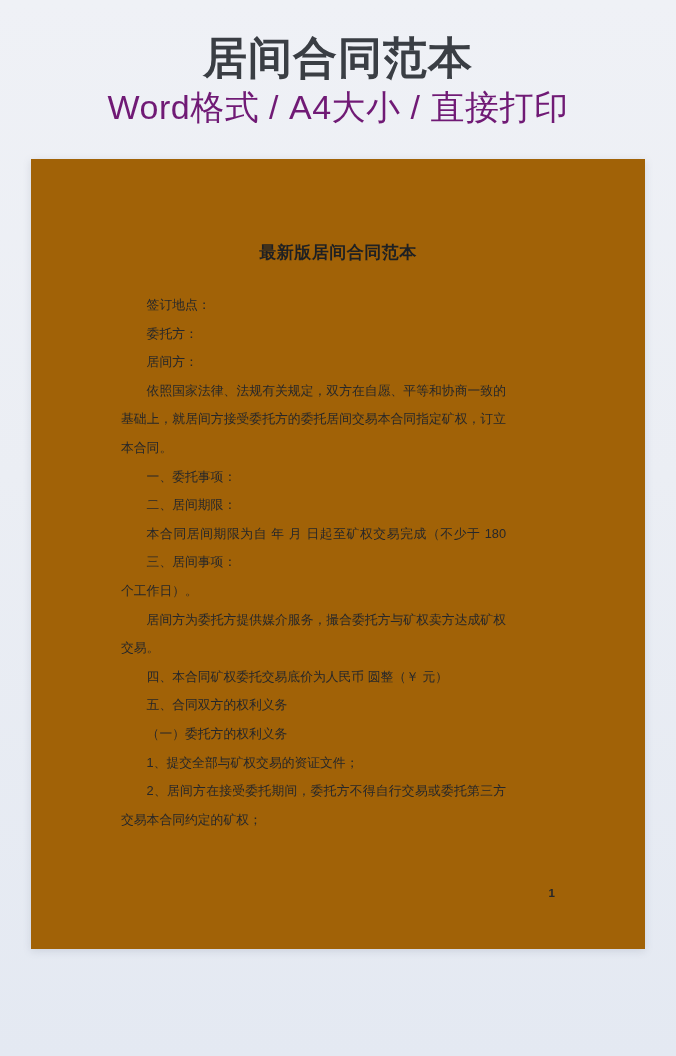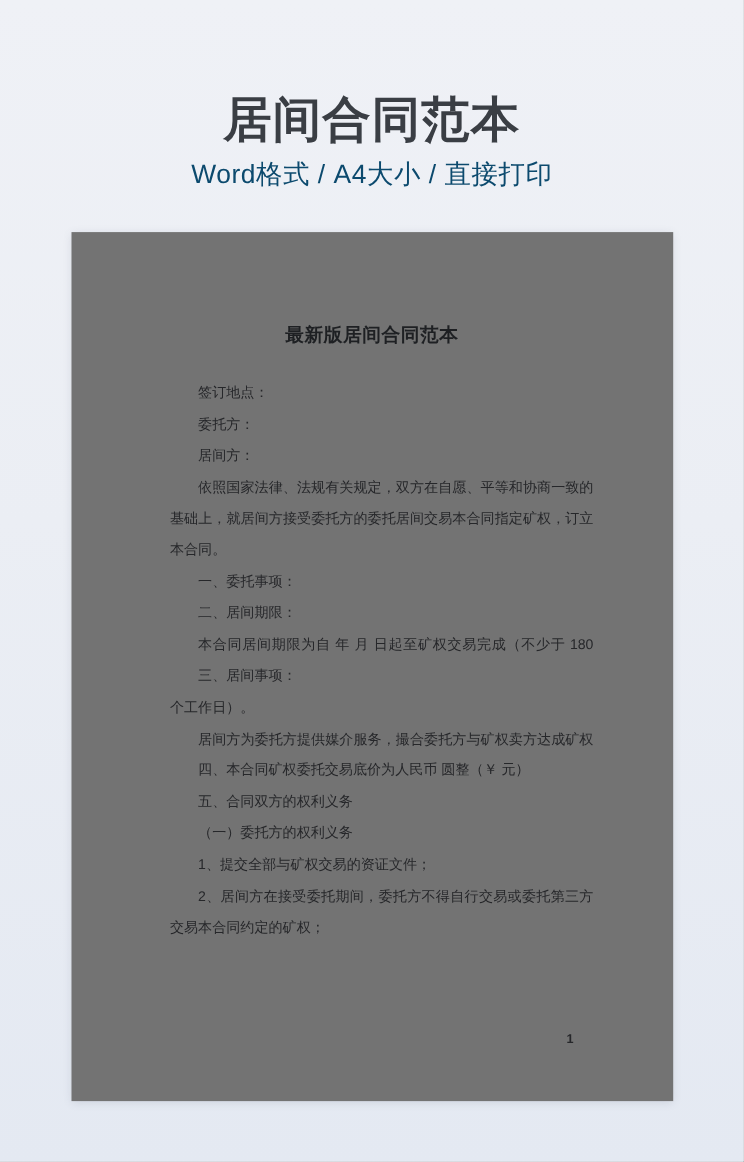--- a/index.html
+++ b/index.html
@@ -6,42 +6,42 @@
   html, body {
     width: 676px;
     height: 1056px;
     overflow: hidden;
     font-family: "Liberation Sans", "DejaVu Sans", sans-serif;
   }
   body {
     background: linear-gradient(180deg, #eff1f6 0%, #ebeef4 45%, #e4e9f2 100%);
   }
   .header {
-    padding-top: 88px;
+    padding-top: 36px;
     text-align: center;
   }
   .header-title {
     font-size: 44px;
     line-height: 44px;
     font-weight: bold;
     color: #3a3e44;
     letter-spacing: 1px;
   }
   .header-subtitle {
     margin-top: 12px;
-    font-size: 24px;
+    font-size: 34px;
     line-height: 30px;
-    color: #0c4a6e;
+    color: #701a75;
     letter-spacing: 0.5px;
   }
   .page {
-    width: 547px;
+    width: 614px;
     height: 790px;
     margin: 37px auto 0 auto;
-    background: #737373;
+    background: #a16207;
     box-shadow: 0 2px 8px rgba(90, 100, 120, 0.18);
     position: relative;
     padding: 83px 90px 0 90px;
   }
   .doc-title {
     text-align: center;
     font-size: 17px;
     line-height: 22px;
     font-weight: bold;
     color: #1e2023;
@@ -85,20 +85,21 @@
     <div class="line indent">居间方：</div>
     <div class="line indent just">依照国家法律、法规有关规定，双方在自愿、平等和协商一致的</div>
     <div class="line just">基础上，就居间方接受委托方的委托居间交易本合同指定矿权，订立</div>
     <div class="line">本合同。</div>
     <div class="line indent">一、委托事项：</div>
     <div class="line indent">二、居间期限：</div>
     <div class="line indent just">本合同居间期限为自 年 月 日起至矿权交易完成（不少于 180</div>
     <div class="line indent">三、居间事项：</div>
     <div class="line">个工作日）。</div>
     <div class="line indent just">居间方为委托方提供媒介服务，撮合委托方与矿权卖方达成矿权</div>
+    <div class="line">交易。</div>
     <div class="line indent">四、本合同矿权委托交易底价为人民币 圆整（￥ 元）</div>
     <div class="line indent">五、合同双方的权利义务</div>
     <div class="line indent">（一）委托方的权利义务</div>
     <div class="line indent">1、提交全部与矿权交易的资证文件；</div>
     <div class="line indent just">2、居间方在接受委托期间，委托方不得自行交易或委托第三方</div>
     <div class="line">交易本合同约定的矿权；</div>
   </div>
   <div class="page-number">1</div>
 </div>
 

